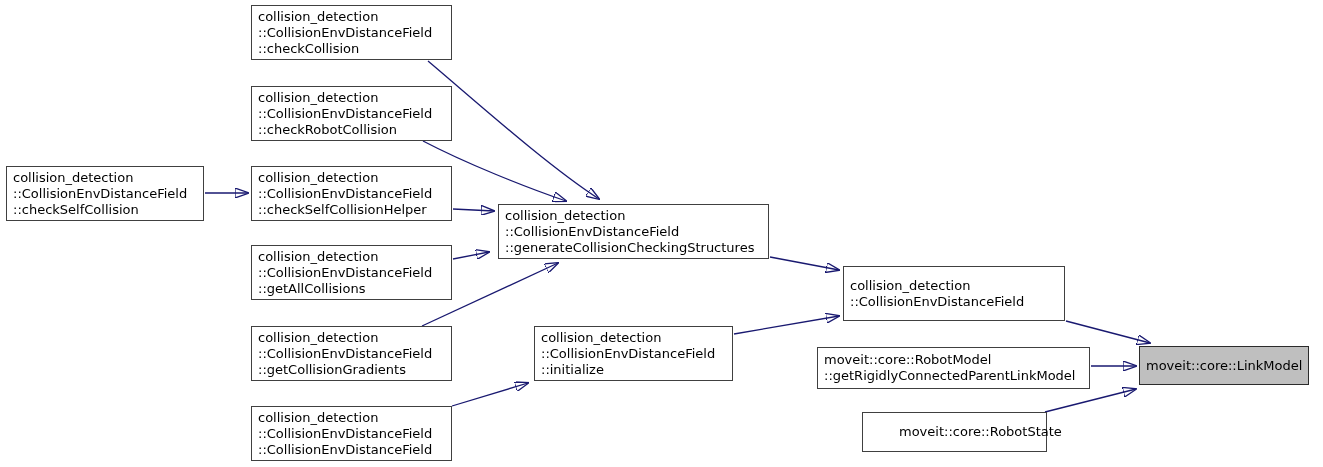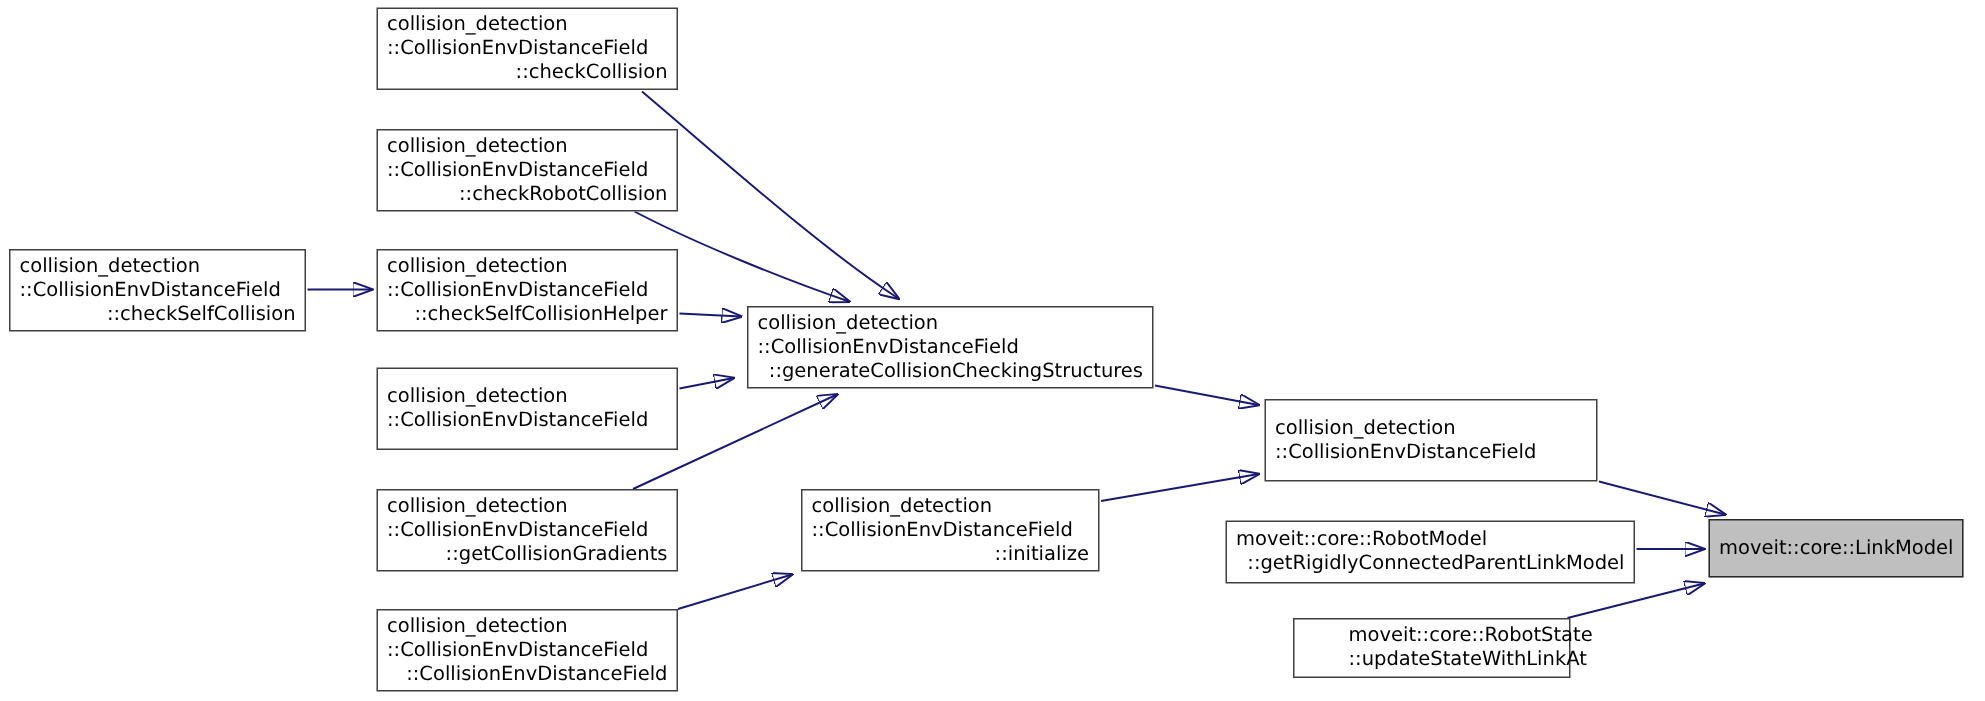--- a/index.html
+++ b/index.html
@@ -35,21 +35,21 @@
     color: #000000;
     font-size: 13px;
     line-height: 16px;
     display: flex;
     flex-direction: column;
     justify-content: center;
     padding: 2px 6px;
     white-space: nowrap;
   }
   .node .ln { text-align: left; }
-  .node .ln.last { text-align: right; }
+  .node .ln.last { text-align: left; }
   .node.hl {
     background: #bfbfbf;
     border-color: #2b2b2b;
   }
 </style>
 </head>
 <body>
 
 <div class="canvas">
 
@@ -93,20 +93,21 @@
 
   <div class="node" style="left:251px; top:166px; width:201px; height:55px;">
     <div class="ln">collision_detection</div>
     <div class="ln">::CollisionEnvDistanceField</div>
     <div class="ln last">::checkSelfCollisionHelper</div>
   </div>
 
   <div class="node" style="left:251px; top:245px; width:201px; height:55px;">
     <div class="ln">collision_detection</div>
     <div class="ln">::CollisionEnvDistanceField</div>
+    <div class="ln last">::getAllCollisions</div>
   </div>
 
   <div class="node" style="left:251px; top:326px; width:201px; height:55px;">
     <div class="ln">collision_detection</div>
     <div class="ln">::CollisionEnvDistanceField</div>
     <div class="ln last">::getCollisionGradients</div>
   </div>
 
   <div class="node" style="left:251px; top:406px; width:201px; height:55px;">
     <div class="ln">collision_detection</div>
@@ -131,20 +132,19 @@
     <div class="ln">::CollisionEnvDistanceField</div>
   </div>
 
   <div class="node" style="left:817px; top:347px; width:273px; height:42px;">
     <div class="ln">moveit::core::RobotModel</div>
     <div class="ln last">::getRigidlyConnectedParentLinkModel</div>
   </div>
 
   <div class="node" style="left:862px; top:412px; width:185px; height:40px;padding-left:36px;">
     <div class="ln">moveit::core::RobotState</div>
-    <div class="ln last">::updateStateWithLinkAt</div>
   </div>
 
   <div class="node hl" style="left:1139px; top:346px; width:170px; height:39px;">
     <div class="ln">moveit::core::LinkModel</div>
   </div>
 
 </div>
 
 </body></html>

